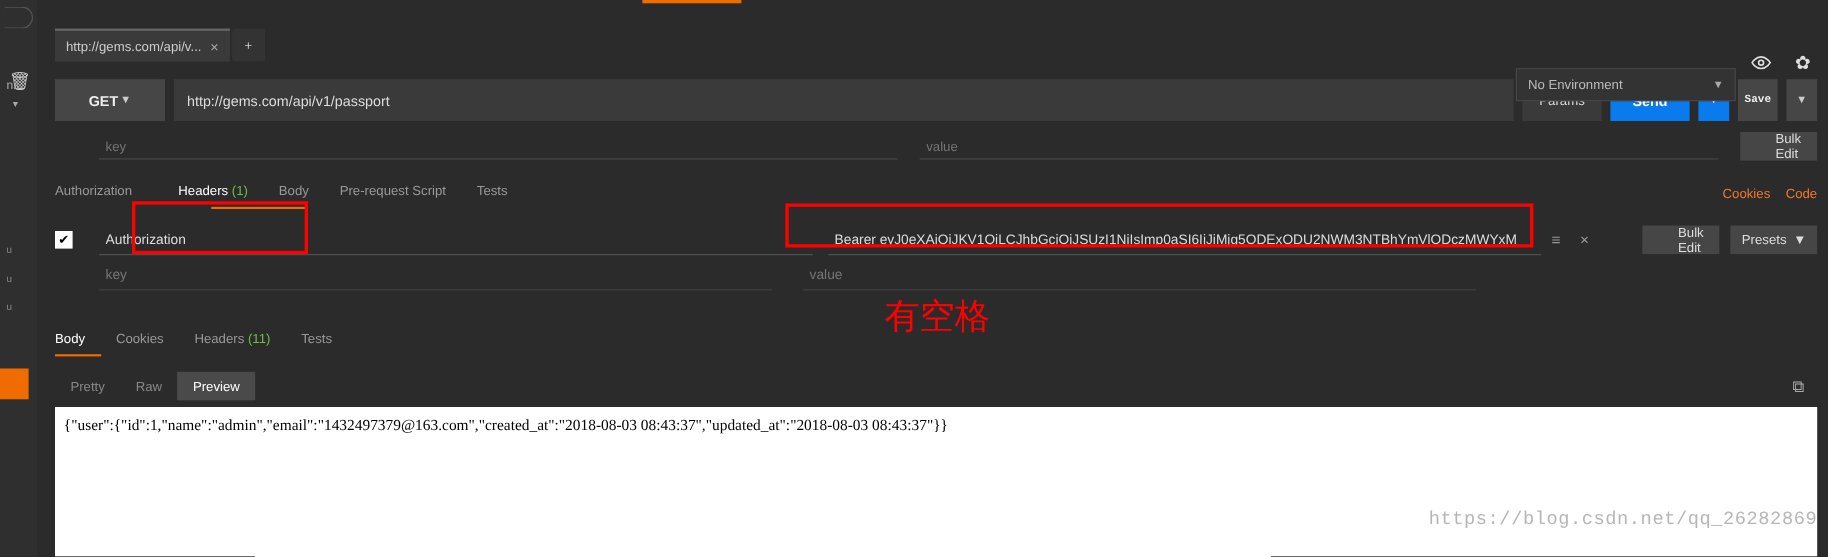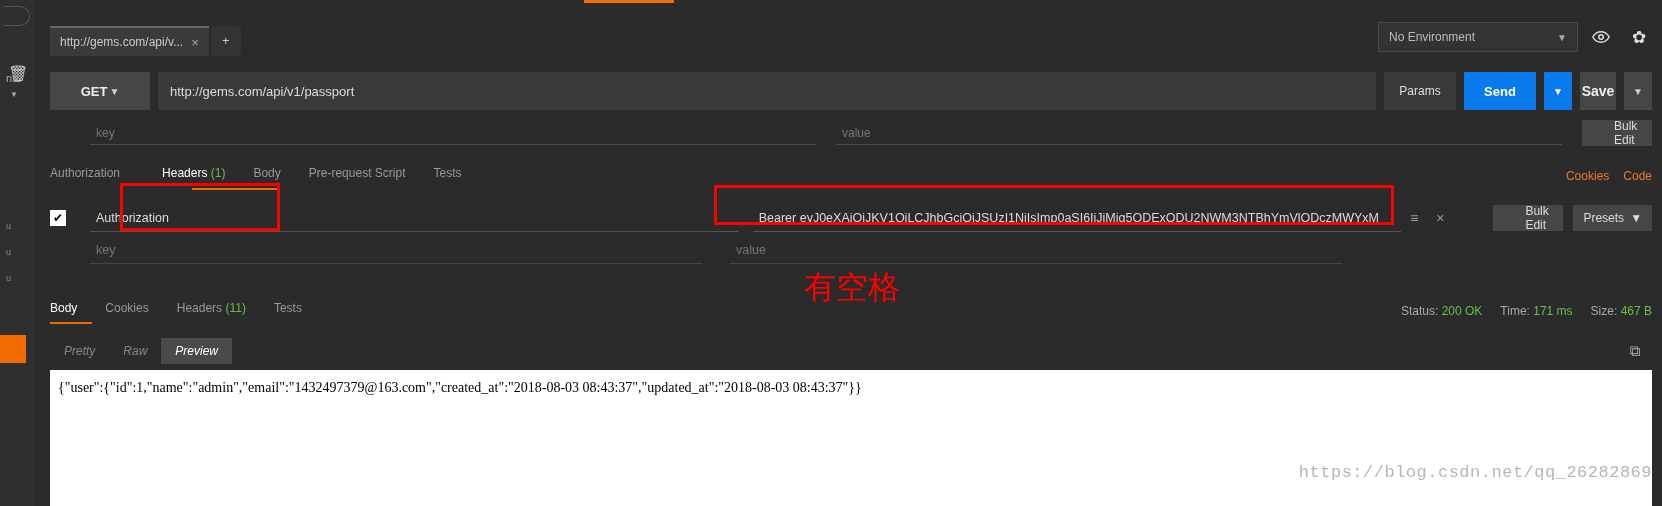--- a/index.html
+++ b/index.html
@@ -15,33 +15,33 @@
 
   .main { flex: 1; display: flex; flex-direction: column; background: #2b2b2b; position: relative; }
 
   
   .tab-row { display: flex; align-items: center; height: 34px; background: #2b2b2b; padding-left: 16px; margin-top: 24px; }
   .orange-top { position: absolute; top: 0; left: 550px; width: 90px; height: 3px; background: #f06c00; }
   .tab { display: flex; align-items: center; height: 30px; padding: 0 10px; background: #3a3a3a; color: #ccc; font-size: 12px; border-top: 2px solid #666; margin-right: 2px; gap: 8px; cursor: pointer; }
   .tab .close { color: #aaa; font-size: 13px; cursor: pointer; }
   .tab.add { width: 30px; justify-content: center; background: #333; border-top: none; border-radius: 3px; }
   .top-right { position: absolute; top: 22px; right: 8px; display: flex; align-items: center; gap: 8px; }
-  .env-sel { width: 200px; height: 30px; background: #333; border: 1px solid #484848; color: #bbb; display: flex; align-items: center; padding: 12px 10px; justify-content: space-between; cursor: pointer; }
+  .env-sel { width: 200px; height: 30px; background: #333; border: 1px solid #484848; color: #bbb; display: flex; align-items: center; padding: 12px 10px; justify-content: space-between; cursor: pointer; margin-top: 40px; }
   .env-sel .car { color: #aaa; font-size: 10px; }
   .icon-btn { width: 30px; height: 30px; display: flex; align-items: center; justify-content: center; color: #ddd; font-size: 17px; cursor: pointer; }
 
   
   .urlbar-row { display: flex; align-items: stretch; height: 38px; margin: 14px 10px 0 16px; gap: 8px; }
   .method-box { width: 100px; background: #464646; color: #eee; display: flex; align-items: center; justify-content: center; gap: 2px; font-size: 13px; font-weight: bold; cursor: pointer; }
   .method-box .car { font-size: 10px; color: #ccc; }
   .url-box { flex: 1; background: #3a3a3a; border: none; color: #ddd; padding: 0 12px; font-size: 13px; outline: none; }
   .params-box { width: 72px; background: #3a3a3a; color: #ddd; display: flex; align-items: center; justify-content: center; cursor: pointer; }
   .send-btn { width: 72px; background: #097bed; color: #fff; display: flex; align-items: center; justify-content: center; font-size: 13px; font-weight: bold; cursor: pointer; }
   .send-arrow { width: 28px; background: #097bed; display: flex; align-items: center; justify-content: center; color: #fff; font-size: 10px; cursor: pointer; }
-  .save-btn { width: 36px; background: #464646; color: #eee; display: flex; align-items: center; justify-content: center; font-size: 14px; font-weight: bold; cursor: pointer; }
+  .save-btn { width: 36px; background: #464646; color: #eee; display: flex; align-items: center; justify-content: center; font-size: 10px; font-weight: bold; cursor: pointer; font-family: Liberation Mono, monospace; }
   .save-arrow { width: 28px; background: #464646; display: flex; align-items: center; justify-content: center; color: #ccc; font-size: 10px; cursor: pointer; }
 
   
   .params-row { display: flex; margin: 10px 10px 0 56px; align-items: center; gap: 20px; }
   .param-input { flex: 1; height: 24px; background: transparent; border: none; border-bottom: 1px solid #4a4a4a; color: #888; padding: 0 6px; font-size: 12px; outline: none; }
   .bulkedit { margin-left: auto; width: 70px; height: 26px; background: #464646; color: #ddd; display: flex; align-items: center; justify-content: center; cursor: pointer; font-size: 12px; padding-left: 32px; }
 
   
   .editor-tabs { display: flex; align-items: center; margin: 16px 10px 0 16px; gap: 28px; height: 28px; }
   .etab { color: #999; font-size: 12px; cursor: pointer; padding-bottom: 6px; }
@@ -71,21 +71,21 @@
   
   .resp-tabs { display: flex; align-items: center; margin: 34px 10px 0 16px; gap: 28px; height: 26px; }
   .rtab { color: #999; font-size: 12px; cursor: pointer; padding-bottom: 6px; }
   .rtab.active { color: #fff; }
   .rtab .cnt { color: #6CBE45; }
   .resp-tabs .right { margin-left: auto; display: flex; gap: 18px; color: #aaa; font-size: 12px; }
   .resp-tabs .right .val { color: #6CBE45; }
   .resp-underline { margin-left: 16px; width: 42px; height: 2px; background: #f06c00; margin-top: -2px; }
 
   .view-tabs { display: flex; align-items: center; margin: 12px 10px 0 16px; gap: 0; height: 30px; }
-  .vtab { color: #888; padding: 6px 14px; font-size: 12px; cursor: pointer; font-style: italic; }
+  .vtab { color: #888; padding: 6px 14px; font-size: 12px; cursor: pointer; }
   .vtab.active { background: #4a4a4a; color: #fff; }
   .copy-btn { margin-left: auto; margin-right: 4px; width: 26px; height: 26px; display: flex; align-items: center; justify-content: center; color: #aaa; cursor: pointer; font-size: 15px; }
 
   .resp-body { margin: 4px 10px 0 16px; background: #fff; color: #000; flex: 1; padding: 10px 8px; font-family: "Times New Roman", serif; font-size: 14px; overflow: hidden; }
 
   .watermark { position: absolute; right: 10px; bottom: 24px; color: #b6b6b6; font-family: "Courier New", monospace; font-size: 17px; letter-spacing: 0.5px; pointer-events: none; }
 
   .ns-label { position: absolute; top: 72px; left: 6px; color: #aaa; font-size: 11px; }
 
   svg.eye { width:18px; height:18px; }
@@ -189,34 +189,20 @@
     <div class="annot-text">有空格</div>
 
     <div class="resp-tabs">
       <div class="rtab active">Body</div>
       <div class="rtab">Cookies</div>
       <div class="rtab">
         <span>Headers</span>
         <span class="cnt">(11)</span>
       </div>
       <div class="rtab">Tests</div>
-      <div class="right">
-        <span>
-          <span>Status:</span>
-          <span class="val">200 OK</span>
-        </span>
-        <span>
-          <span>Time:</span>
-          <span class="val">171 ms</span>
-        </span>
-        <span>
-          <span>Size:</span>
-          <span class="val">467 B</span>
-        </span>
-      </div>
     </div>
     <div class="resp-underline"></div>
 
     <div class="view-tabs">
       <div class="vtab">Pretty</div>
       <div class="vtab">Raw</div>
       <div class="vtab active">Preview</div>
       <div class="copy-btn">⧉</div>
     </div>
 

